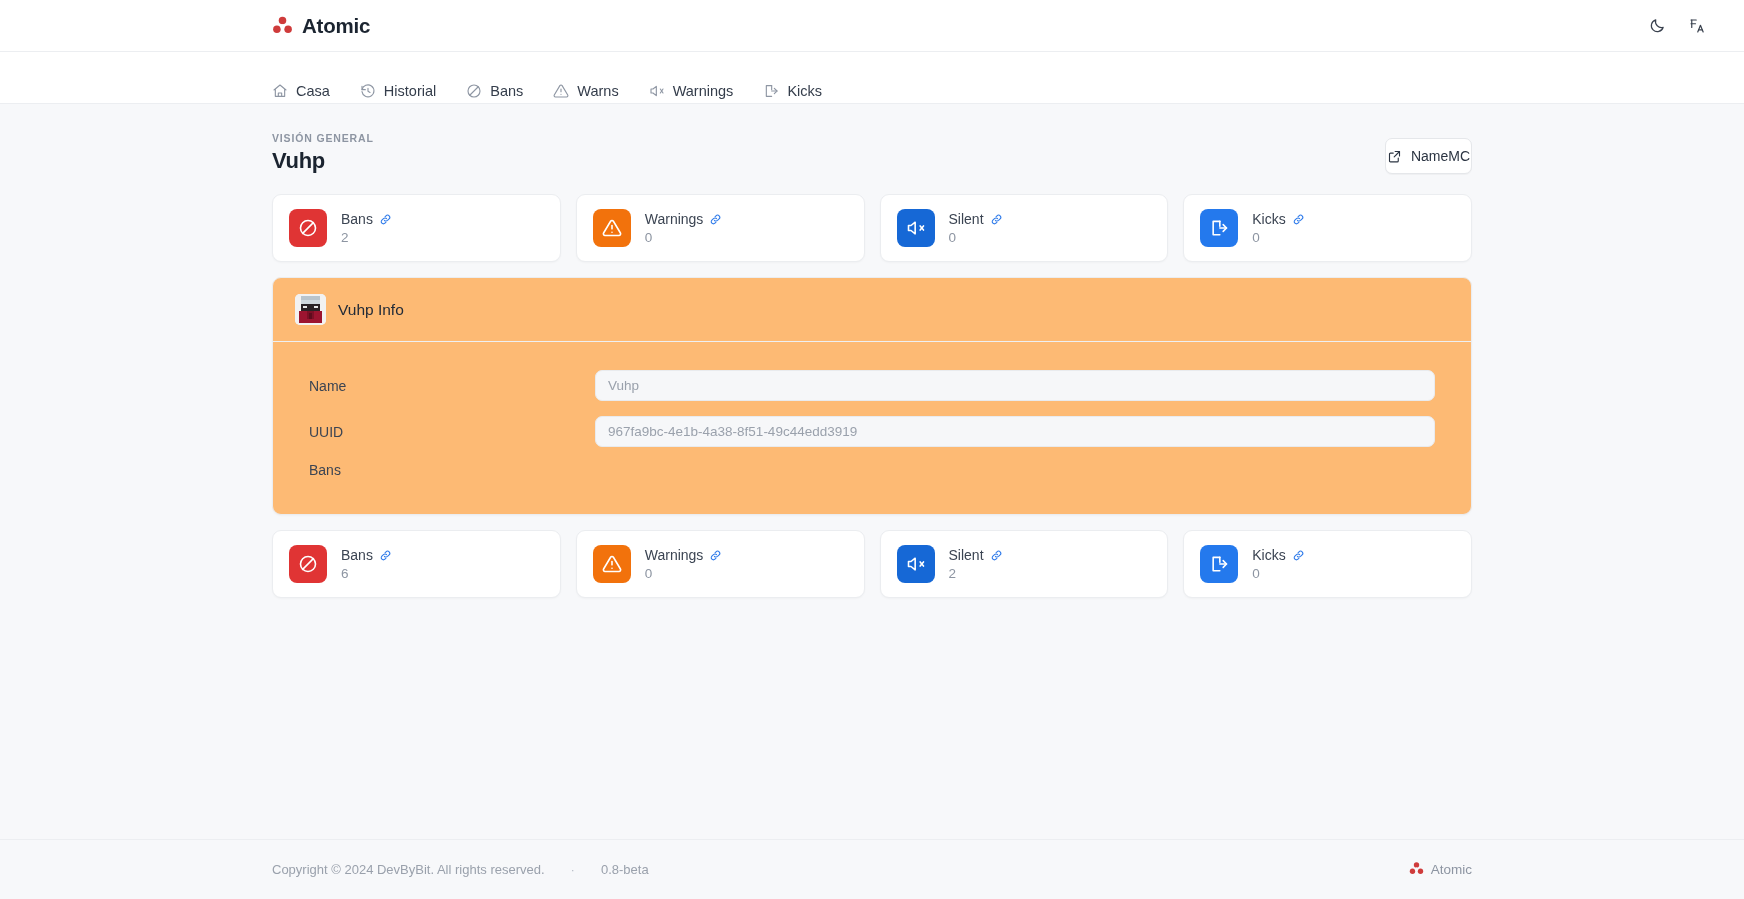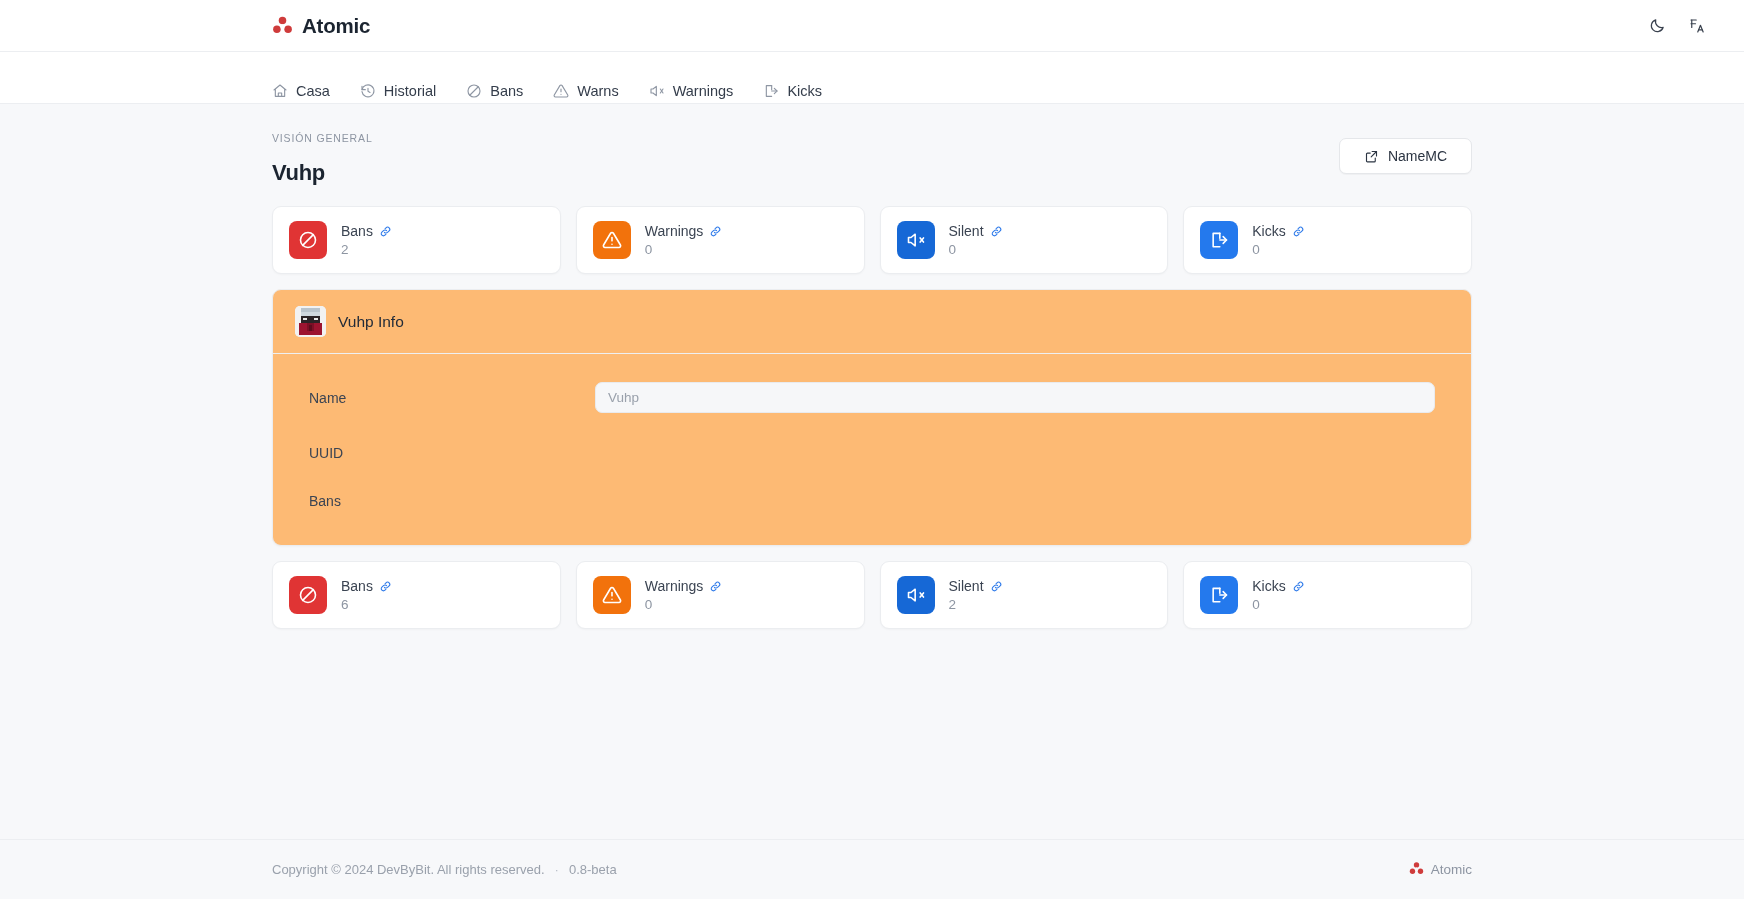--- a/index.html
+++ b/index.html
@@ -68,37 +68,37 @@
   }
   .page-head {
     display: flex;
     align-items: flex-start;
     justify-content: space-between;
     margin-bottom: 20px;
   }
   .eyebrow {
     font-size: 10.5px;
     letter-spacing: 0.85px;
-    font-weight: 400;
+    font-weight: 700;
     color: #8d95a2;
     text-transform: uppercase;
-    margin-bottom: 16px;
+    margin-bottom: 4px;
   }
   .page-title {
     font-size: 22px;
     font-weight: 700;
     letter-spacing: -0.3px;
     color: #1b2430;
   }
   .namemc-btn {
     display: inline-flex; align-items: center; gap: 9px;
     background: #ffffff;
     border: 1px solid #e5e7ea;
     border-radius: 7px;
-    padding: 9px 24px;
+    padding: 9px 1px;
     font-size: 14px;
     color: #2b3442;
     cursor: pointer;
     box-shadow: 0 1px 1px rgba(16,24,40,.035);
     margin-top: 6px;
   }
   .namemc-btn .ext { color: #2b3442; display: flex; }
 
   
   .stat-row {
@@ -152,21 +152,21 @@
     flex: 0 0 auto;
     background: #f0f0f0;
   }
   .avatar svg { display: block; width: 100%; height: 100%; }
   .panel-title { font-size: 15.5px; color: #222b38; font-weight: 400; }
   .panel-body { padding: 28px 36px 36px 36px; }
 
   .field-row {
     display: flex;
     align-items: center;
-    margin-bottom: 32px;
+    margin-bottom: 15px;
   }
   .field-row:last-child { margin-bottom: 0; }
   .field-label {
     width: 286px;
     flex: 0 0 auto;
     font-size: 14px;
     color: #3b4452;
   }
   .field-input {
     flex: 1 1 auto;
@@ -192,21 +192,21 @@
     background: #f7f8fa;
     height: 60px;
     display: flex;
     align-items: center;
     justify-content: space-between;
     padding: 0 272px;
   }
   .footer-left {
     font-size: 13px;
     color: #9aa1ac;
-    display: flex; align-items: center; gap: 10px;
+    display: flex; align-items: center; gap: 26px;
   }
   .footer-dot { color: #b9bfc8; }
   .footer-brand {
     display: flex; align-items: center; gap: 7px;
     font-size: 13.5px; color: #8d95a2;
   }
   .footer-brand svg { width: 15px; height: 15px; }
 </style>
 </head>
 <body>
@@ -444,20 +444,21 @@
     </div>
     <div class="panel-body">
 
       <div class="field-row">
         <div class="field-label">Name</div>
         <input class="field-input" type="text" readonly="" value="Vuhp" style="">
       </div>
 
       <div class="field-row">
         <div class="field-label">UUID</div>
+        <input class="field-input" type="text" readonly="" value="967fa9bc-4e1b-4a38-8f51-49c44edd3919" style="">
       </div>
 
       <div class="field-row">
         <div class="field-label">Bans</div>
       </div>
 
     </div>
   </section>
 
   <section class="stat-row">

